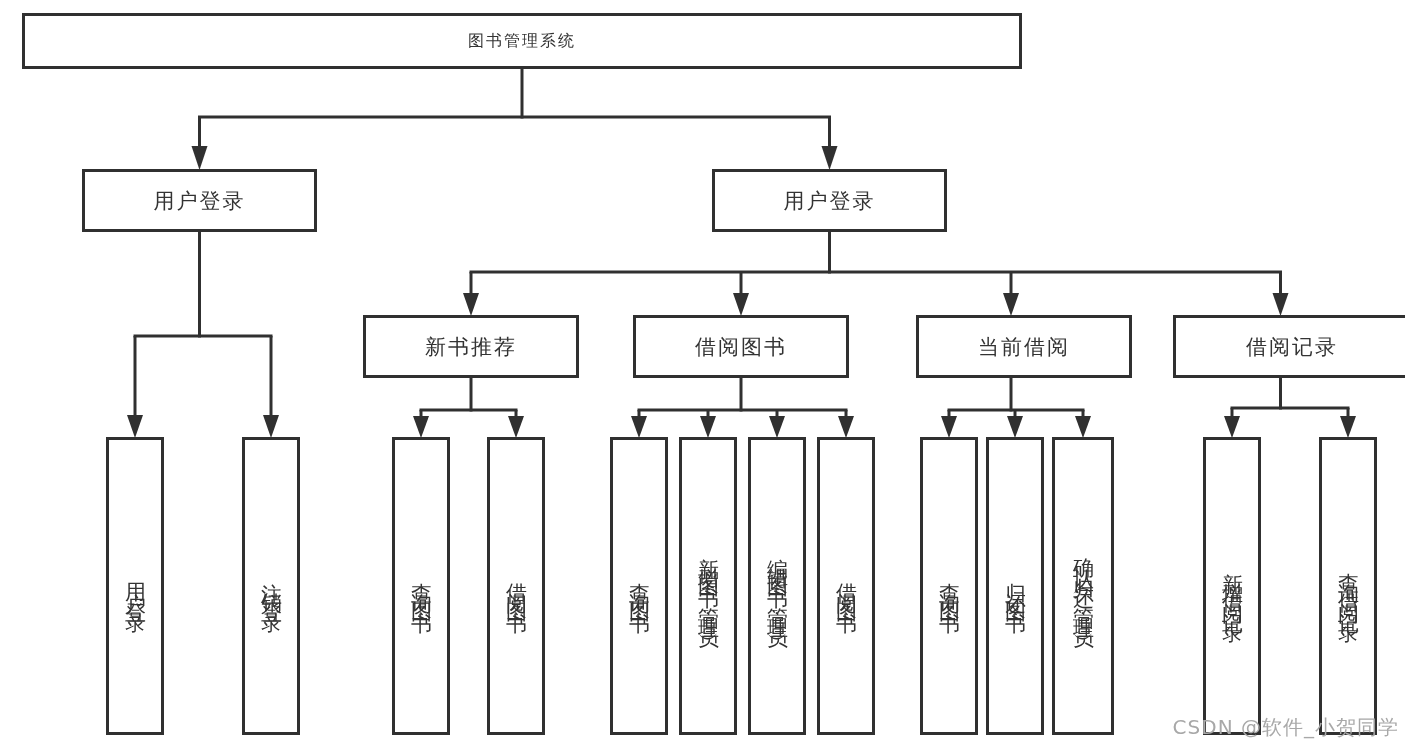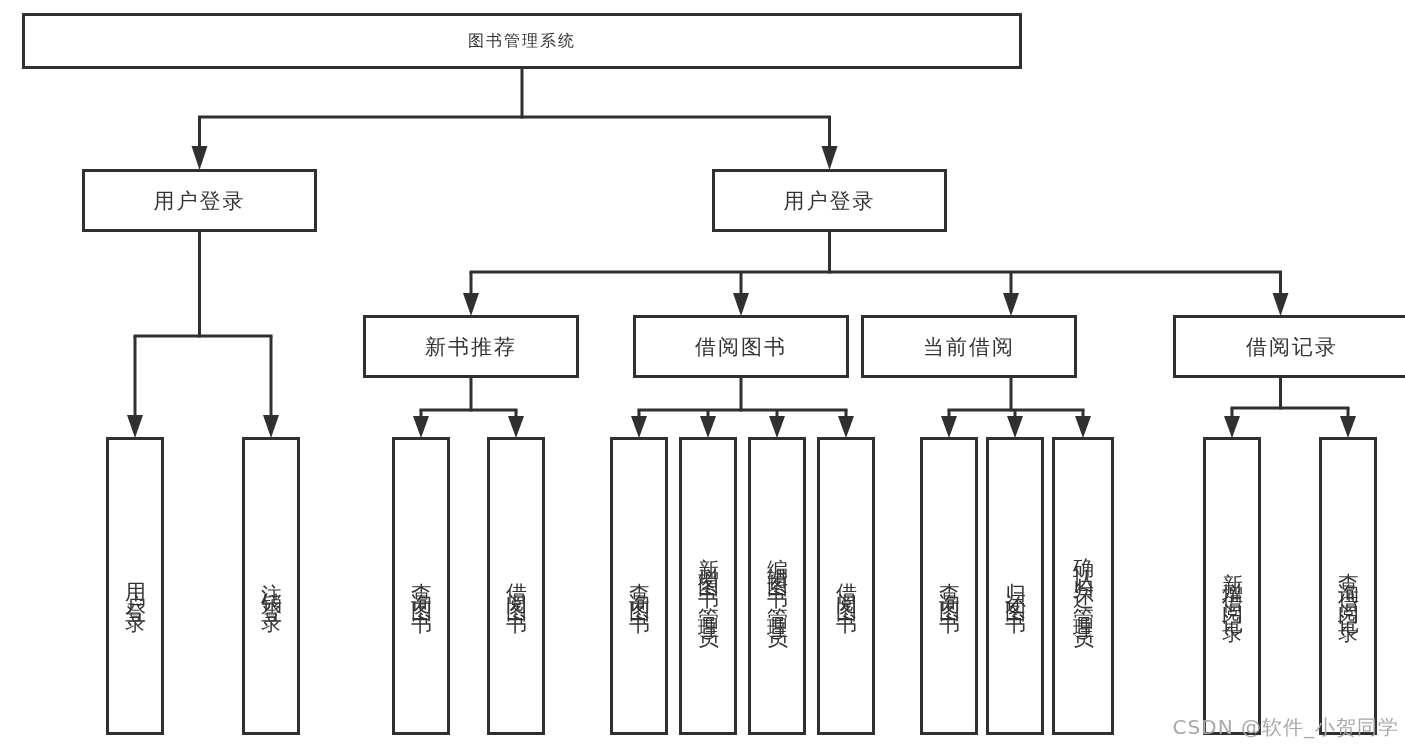--- a/index.html
+++ b/index.html
@@ -118,21 +118,21 @@
   <div class="box hbox lvl2" style="left:712px;">
     <span>用户登录</span>
   </div>
 
   <div class="box hbox grp" style="left:363px;text-align:center;">
     <span>新书推荐</span>
   </div>
   <div class="box hbox grp" style="left:633px;">
     <span>借阅图书</span>
   </div>
-  <div class="box hbox grp" style="left:861px;">
+  <div class="box hbox grp" style="left:916px;">
     <span>当前借阅</span>
   </div>
   <div class="box hbox grp" style="left:1173px;width:238px;">
     <span>借阅记录</span>
   </div>
 
   <div class="box leaf" style="left:106px;width:58px;">
     <span class="vtext">用户登录</span>
   </div>
   <div class="box leaf" style="left:242px;width:58px;">

